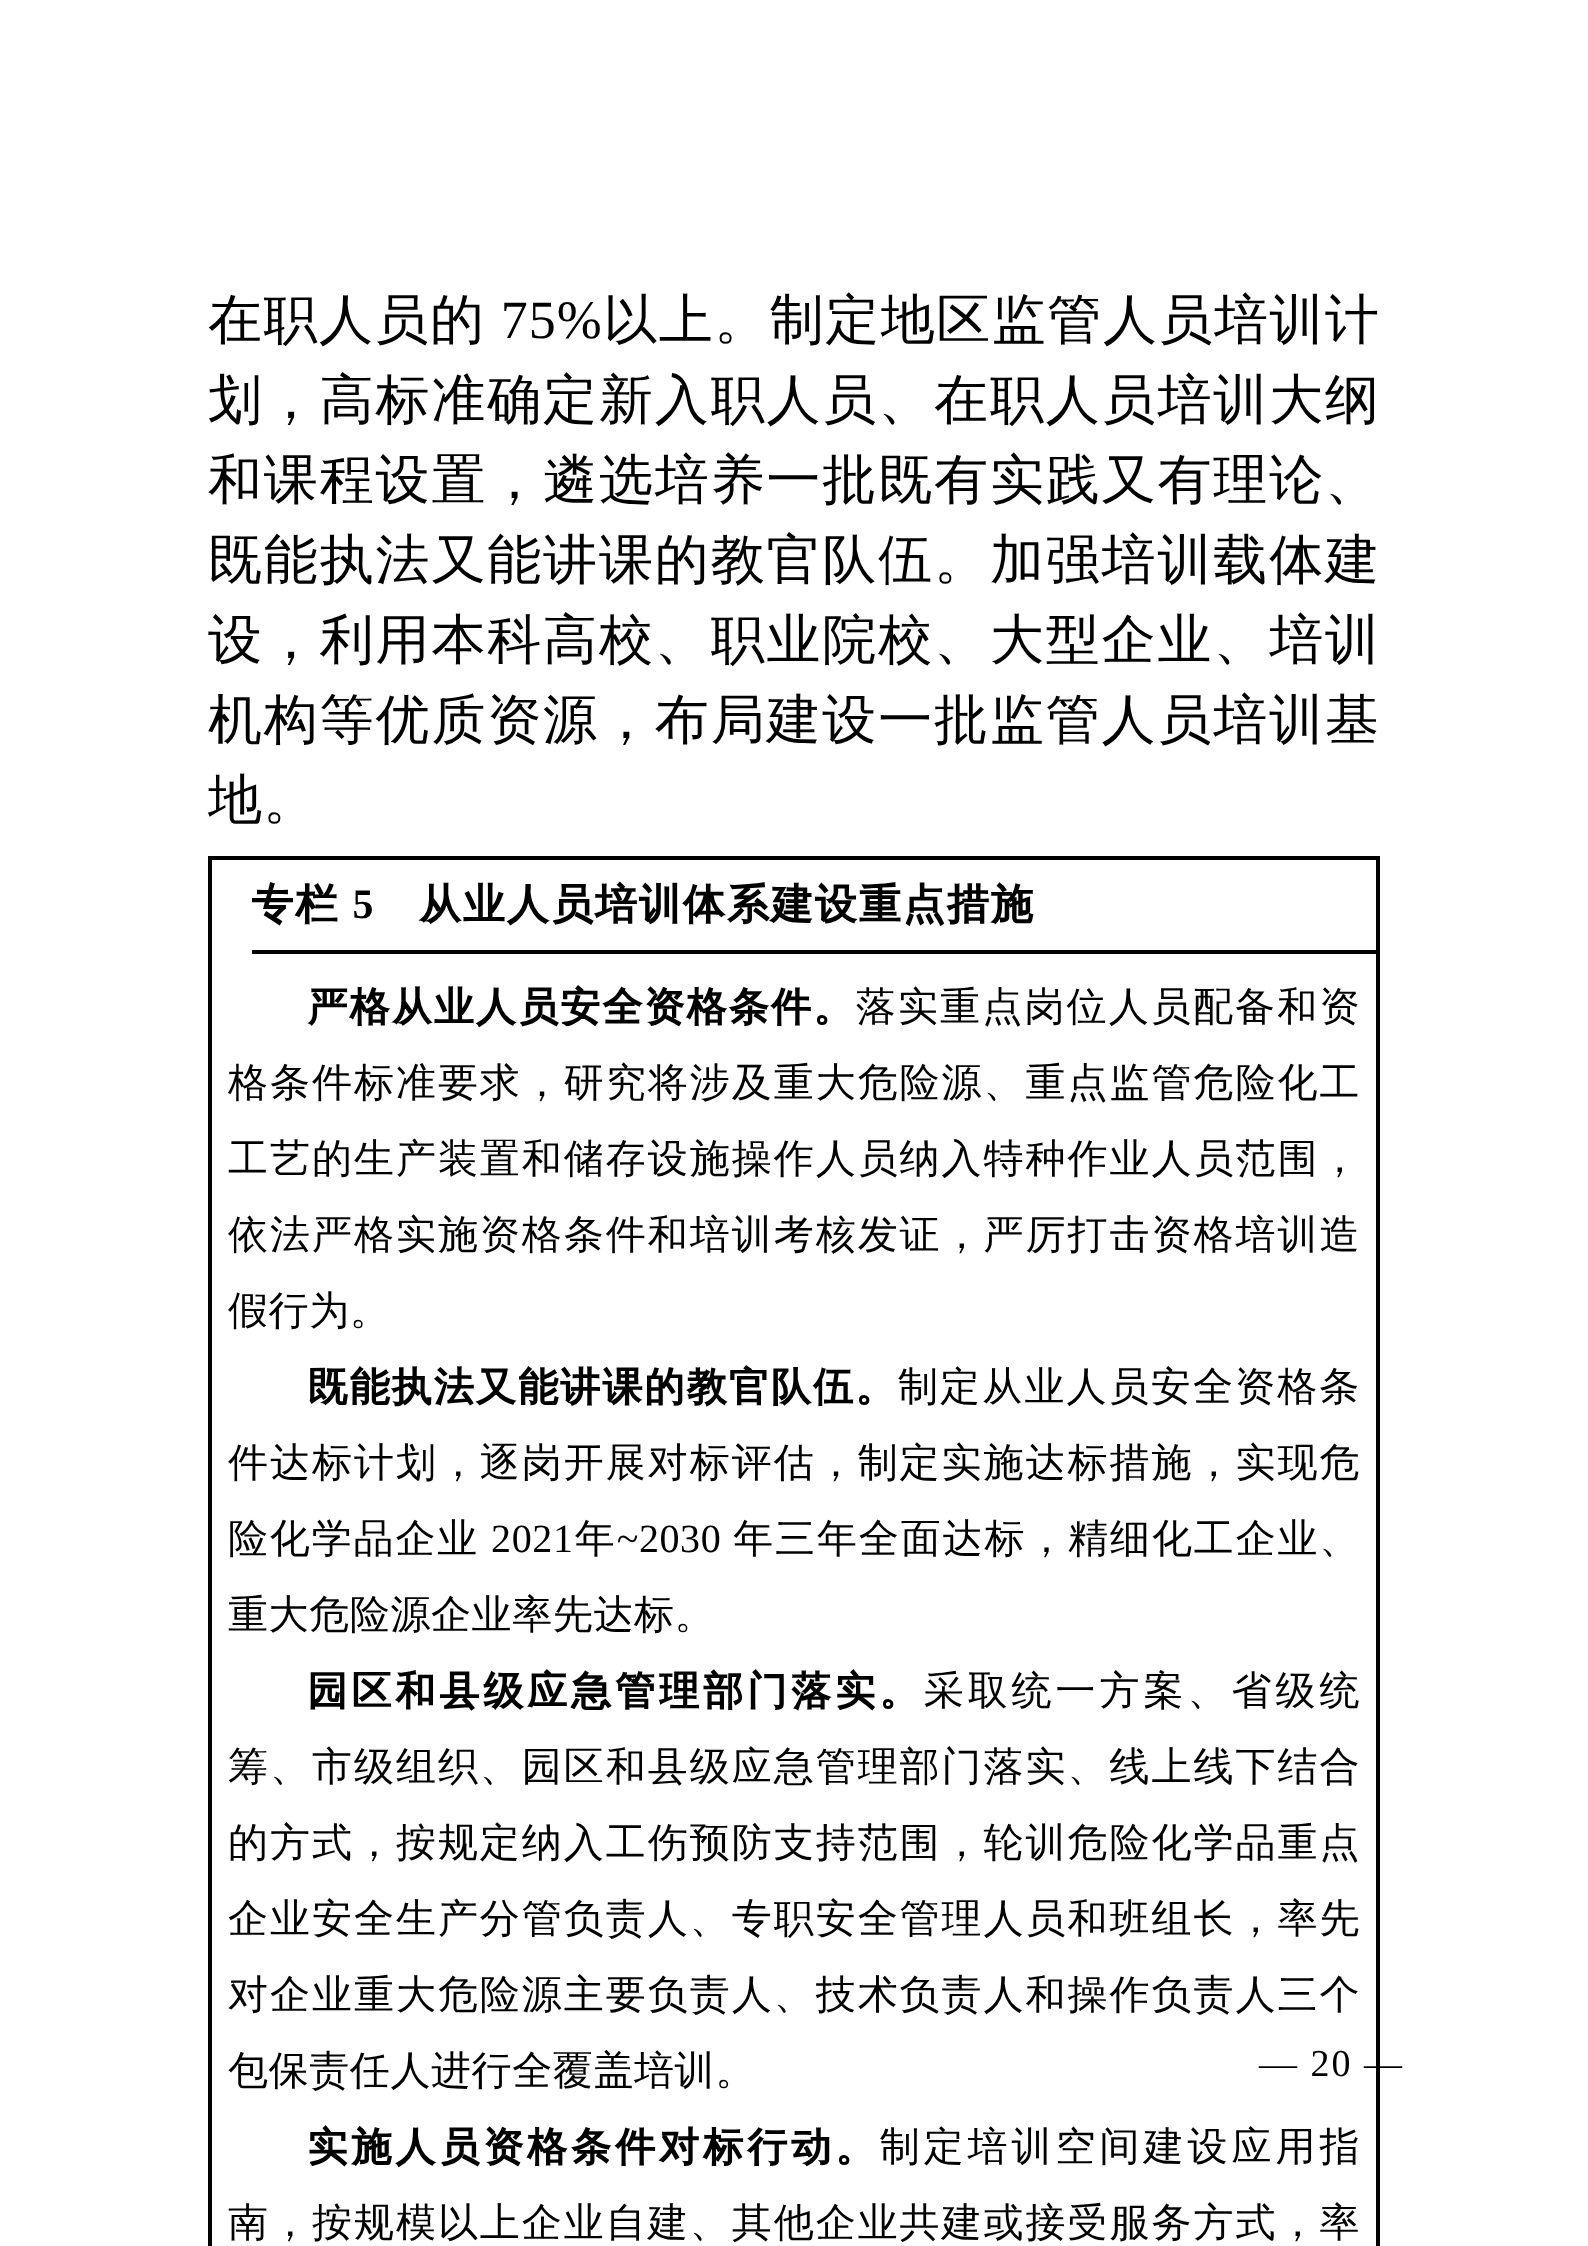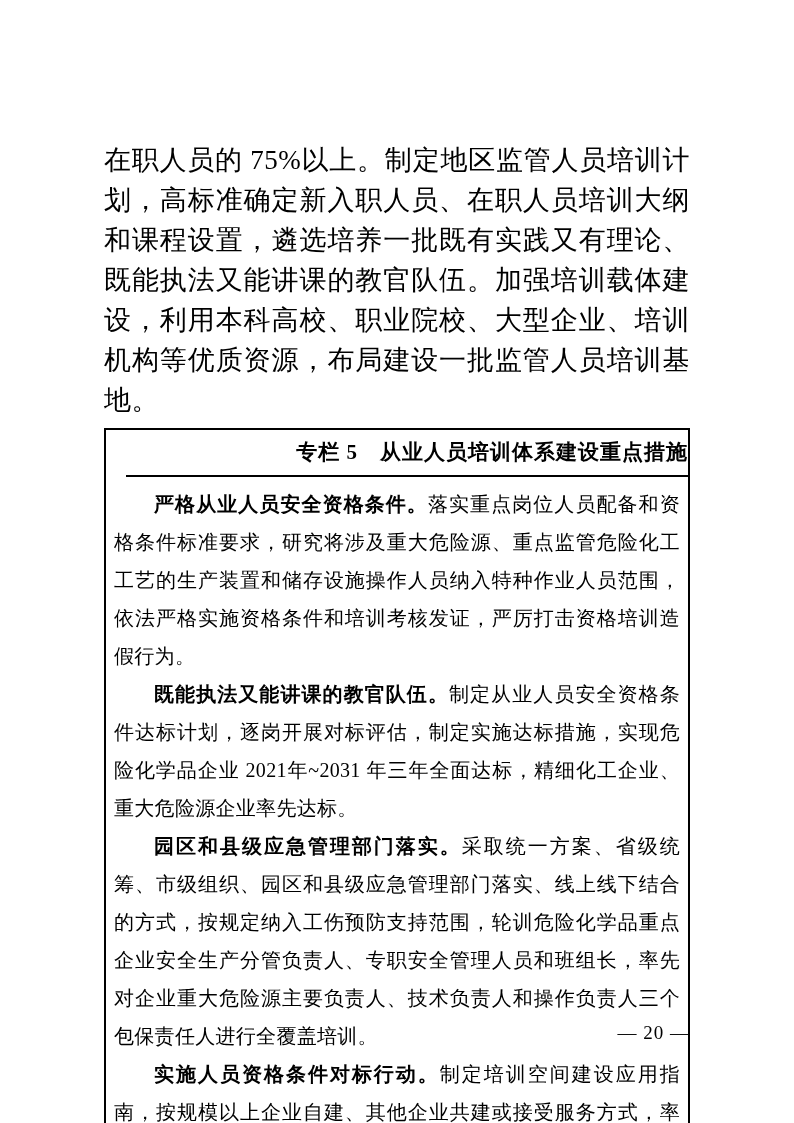--- a/index.html
+++ b/index.html
@@ -28,21 +28,21 @@
     text-align: justify;
     letter-spacing: 0.5px;
   }
   .box {
     margin-top: 8px;
     border: 2px solid #000000;
   }
   .box-title {
     font-size: 21px;
     font-weight: bold;
-    text-align: right;
+    text-align: left;
     padding: 8px 0 9px 0;
     border-bottom: 2px solid #000000;
     letter-spacing: 1px;
     margin-left: 20px;
   }
   .box-body {
     padding: 8px 8px 16px 8px;
   }
   .box-para {
     margin: 0;
@@ -51,41 +51,41 @@
     text-align: justify;
     text-indent: 2em;
     letter-spacing: 0.3px;
   }
   .box-para .lead {
     font-weight: bold;
     margin-top: 18px;
   }
   .footer {
     position: absolute;
-    right: 104px;
+    right: 92px;
     top: 1022px;
     font-size: 19px;
     letter-spacing: 1px;
   }
 </style>
 </head>
 <body>
 
 <div class="content">
 
   <p class="intro">在职人员的 75%以上。制定地区监管人员培训计划，高标准确定新入职人员、在职人员培训大纲和课程设置，遴选培养一批既有实践又有理论、既能执法又能讲课的教官队伍。加强培训载体建设，利用本科高校、职业院校、大型企业、培训机构等优质资源，布局建设一批监管人员培训基地。</p>
 
   <div class="box">
     <div class="box-title">专栏 5　从业人员培训体系建设重点措施</div>
 
     <div class="box-body">
 
       <p class="box-para"><span class="lead">严格从业人员安全资格条件。</span><span>落实重点岗位人员配备和资格条件标准要求，研究将涉及重大危险源、重点监管危险化工工艺的生产装置和储存设施操作人员纳入特种作业人员范围，依法严格实施资格条件和培训考核发证，严厉打击资格培训造假行为。</span></p>
 
-      <p class="box-para"><span class="lead">既能执法又能讲课的教官队伍。</span><span>制定从业人员安全资格条件达标计划，逐岗开展对标评估，制定实施达标措施，实现危险化学品企业 2021年~2031 年三年全面达标，精细化工企业、重大危险源企业率先达标。</span></p>
+      <p class="box-para"><span class="lead">既能执法又能讲课的教官队伍。</span><span>制定从业人员安全资格条件达标计划，逐岗开展对标评估，制定实施达标措施，实现危险化学品企业 2021年~2030 年三年全面达标，精细化工企业、重大危险源企业率先达标。</span></p>
 
       <p class="box-para"><span class="lead">园区和县级应急管理部门落实。</span><span>采取统一方案、省级统筹、市级组织、园区和县级应急管理部门落实、线上线下结合的方式，按规定纳入工伤预防支持范围，轮训危险化学品重点企业安全生产分管负责人、专职安全管理人员和班组长，率先对企业重大危险源主要负责人、技术负责人和操作负责人三个包保责任人进行全覆盖培训。</span></p>
 
       <p class="box-para"><span class="lead">实施人员资格条件对标行动。</span><span>制定培训空间建设应用指南，按规模以上企业自建、其他企业共建或接受服务方式，率先推动危险化学品重点县规模以上企业全覆盖。研究建立激励约束机制，明确标准规范，鼓励有能力的企业制定个性化培训方案、课程和题库。</span></p>
 
     </div>
   </div>
 
 </div>
 

